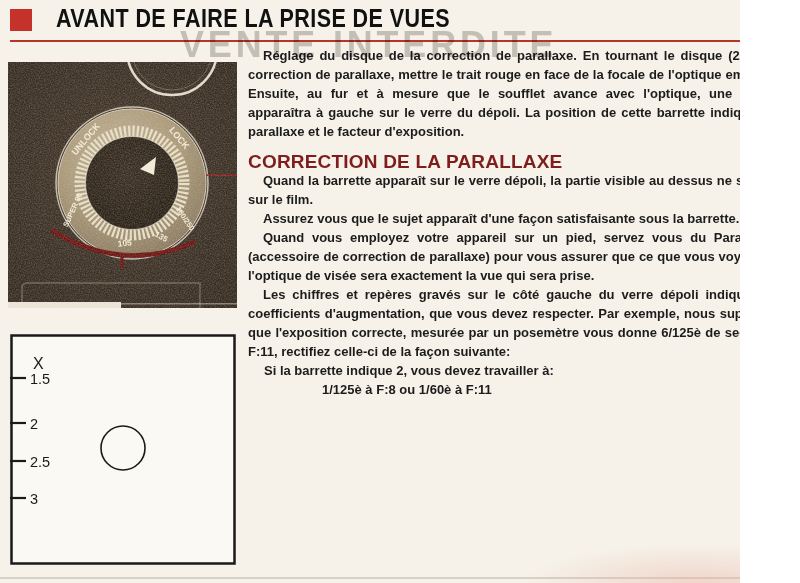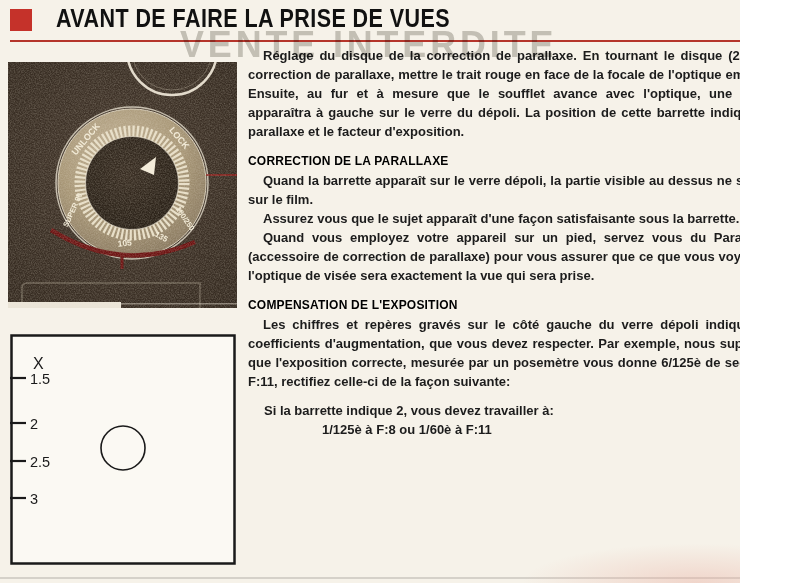--- a/index.html
+++ b/index.html
@@ -27,22 +27,22 @@
   
   .photo{position:absolute; left:8px; top:62px; margin:0; width:229px; height:246px;}
   .diagram{position:absolute; left:10px; top:334px; margin:0; width:226px; height:231px;}
   svg{display:block;}
   .dial-label{font-family:"Liberation Sans",sans-serif; font-weight:bold; fill:#f3ecd8;}
   .diag-text{font-family:"Liberation Sans",sans-serif; fill:#1a1a1a;}
   
   .text-col{position:absolute; left:248px; top:46px; width:541px; font-size:13px; line-height:19px;}
   .text-col p{margin:0;font-weight:bold;}
   .body{text-align:justify; text-indent:15px;}
-  .sec-head{margin:11px 0 0 0; font-size:12px; line-height:19px; font-weight:bold; color:#000000; letter-spacing:.2px;}
-  .example{margin-top:10px;}
+  .sec-head{margin:11px 0 0 0; font-size:19px; line-height:19px; font-weight:bold; color:#7f1d1d; letter-spacing:.2px;}
+  .example{margin-top:0;}
   .example.second{margin-top:13px;}
   .ex-intro{padding-left:16px;}
   .ex-val{padding-left:74px;}
   
   .scan-edge{position:absolute; left:0; top:577px; width:800px; height:2px; background:#c9c6be; opacity:.75;}
   .scan-blush{position:absolute; right:0; bottom:0; width:220px; height:40px;
     background:radial-gradient(ellipse at 80% 100%, rgba(233,178,165,.45), rgba(233,178,165,0) 70%);}
 </style>
 </head>
 <body>
@@ -131,21 +131,20 @@
   </figure>
 
   <main class="text-col">
     <p class="body">Réglage du disque de la correction de parallaxe. En tournant le disque (23) de la correction de parallaxe, mettre le trait rouge en face de la focale de l'optique employée. Ensuite, au fur et à mesure que le soufflet avance avec l'optique, une barrette apparaîtra à gauche sur le verre du dépoli. La position de cette barrette indique et la parallaxe et le facteur d'exposition.</p>
 
     <h2 class="sec-head">CORRECTION DE LA PARALLAXE</h2>
     <p class="body">Quand la barrette apparaît sur le verre dépoli, la partie visible au dessus ne sera pas sur le film.</p>
     <p class="body">Assurez vous que le sujet apparaît d'une façon satisfaisante sous la barrette.</p>
     <p class="body">Quand vous employez votre appareil sur un pied, servez vous du Paramender (accessoire de correction de parallaxe) pour vous assurer que ce que vous voyez dans l'optique de visée sera exactement la vue qui sera prise.</p>
 
-    <h2 class="sec-head">COMPENSATION DE L'EXPOSITION</h2>
     <p class="body">Les chiffres et repères gravés sur le côté gauche du verre dépoli indiquent les coefficients d'augmentation, que vous devez respecter. Par exemple, nous supposons que l'exposition correcte, mesurée par un posemètre vous donne 6/125è de seconde à F:11, rectifiez celle-ci de la façon suivante:</p>
 
     <div class="example">
       <p class="ex-intro">Si la barrette indique 2, vous devez travailler à:</p>
       <p class="ex-val">1/125è à F:8 ou 1/60è à F:11</p>
     </div>
 
   </main>
 
   <div class="scan-edge"></div>

